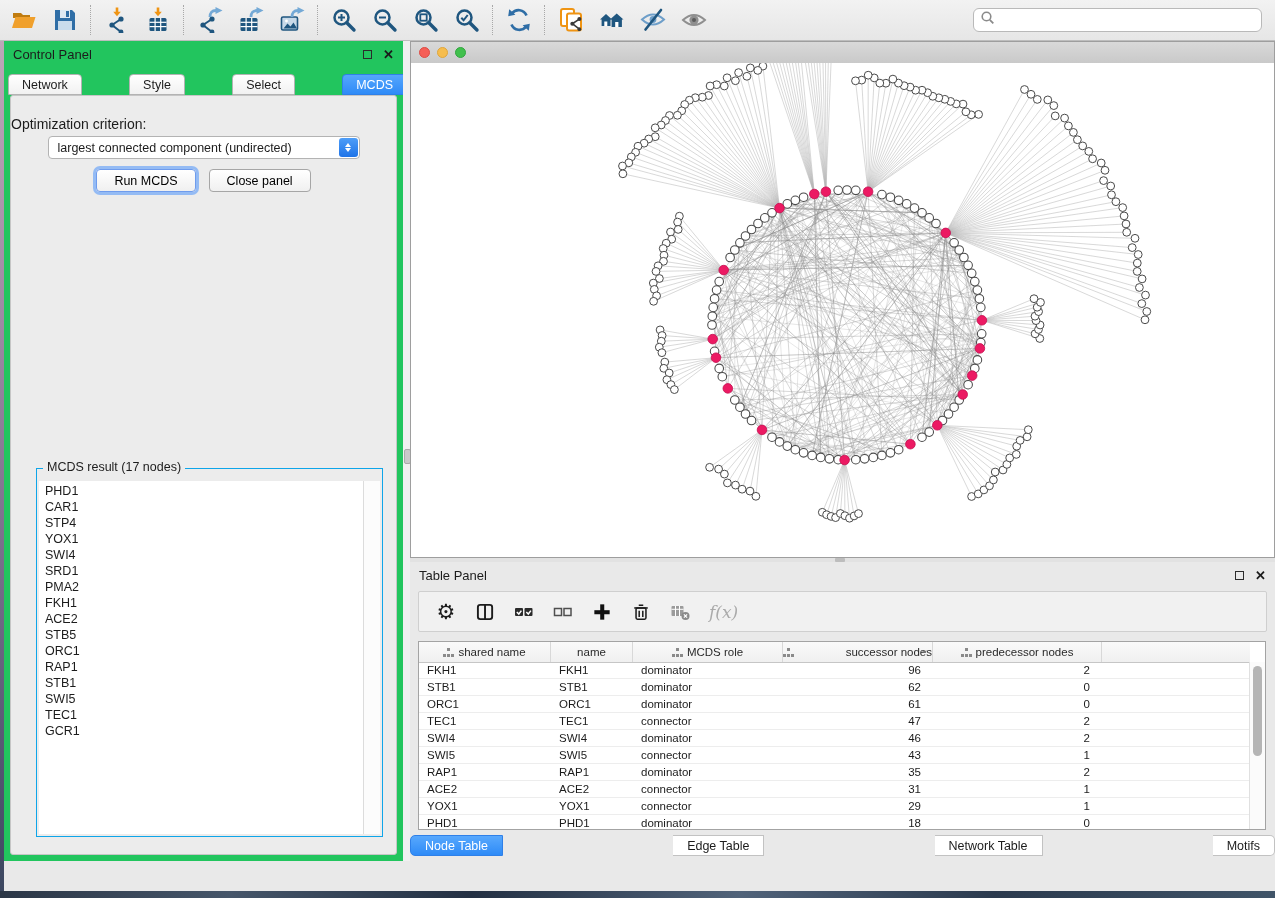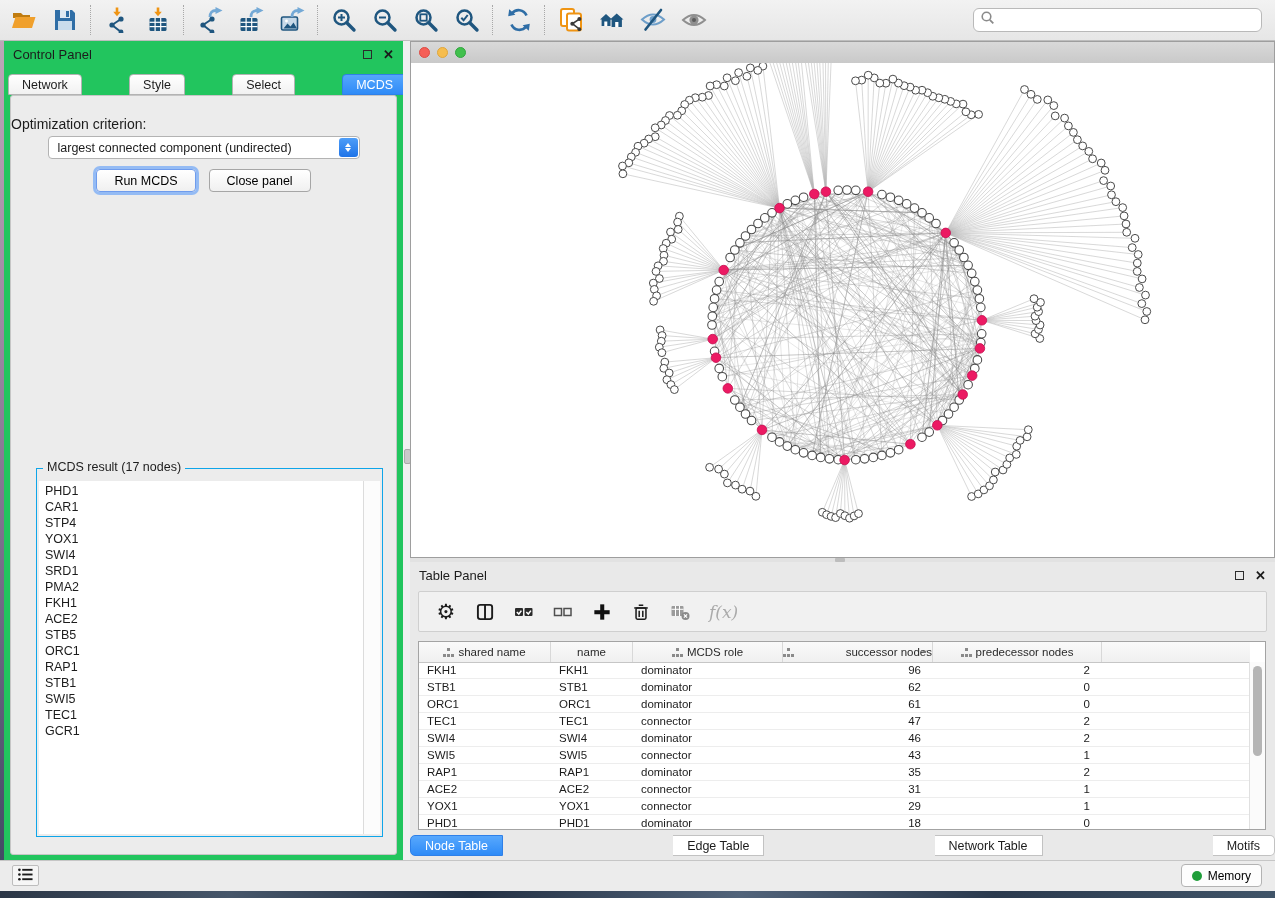--- a/index.html
+++ b/index.html
@@ -1322,35 +1322,15 @@
         </div>
     </div>
     <div class="tp-tabs" id="tp-tabs">
         <div class="tp-tab active">Node Table</div>
         <div class="tp-tab">Edge Table</div>
         <div class="tp-tab">Network Table</div>
         <div class="tp-tab">Motifs</div>
       </div>
   </div>
 
-  <div class="status-bar">
-    <button class="status-list-btn">
-      <span>
-        <svg width="17" height="15" viewBox="0 0 18 16">
-            <g fill="#1c1c1c">
-              <circle cx="2.5" cy="3" r="1.4"></circle>
-              <rect x="5.5" y="2" width="11" height="2"></rect>
-              <circle cx="2.5" cy="8" r="1.4"></circle>
-              <rect x="5.5" y="7" width="11" height="2"></rect>
-              <circle cx="2.5" cy="13" r="1.4"></circle>
-              <rect x="5.5" y="12" width="11" height="2"></rect>
-            </g>
-          </svg>
-      </span>
-    </button>
-    <button class="memory-btn">
-      <span class="memory-dot"></span>
-      <span>Memory</span>
-    </button>
-  </div>
 
   <div class="wallpaper"></div>
 </div>
 
 </body></html>

